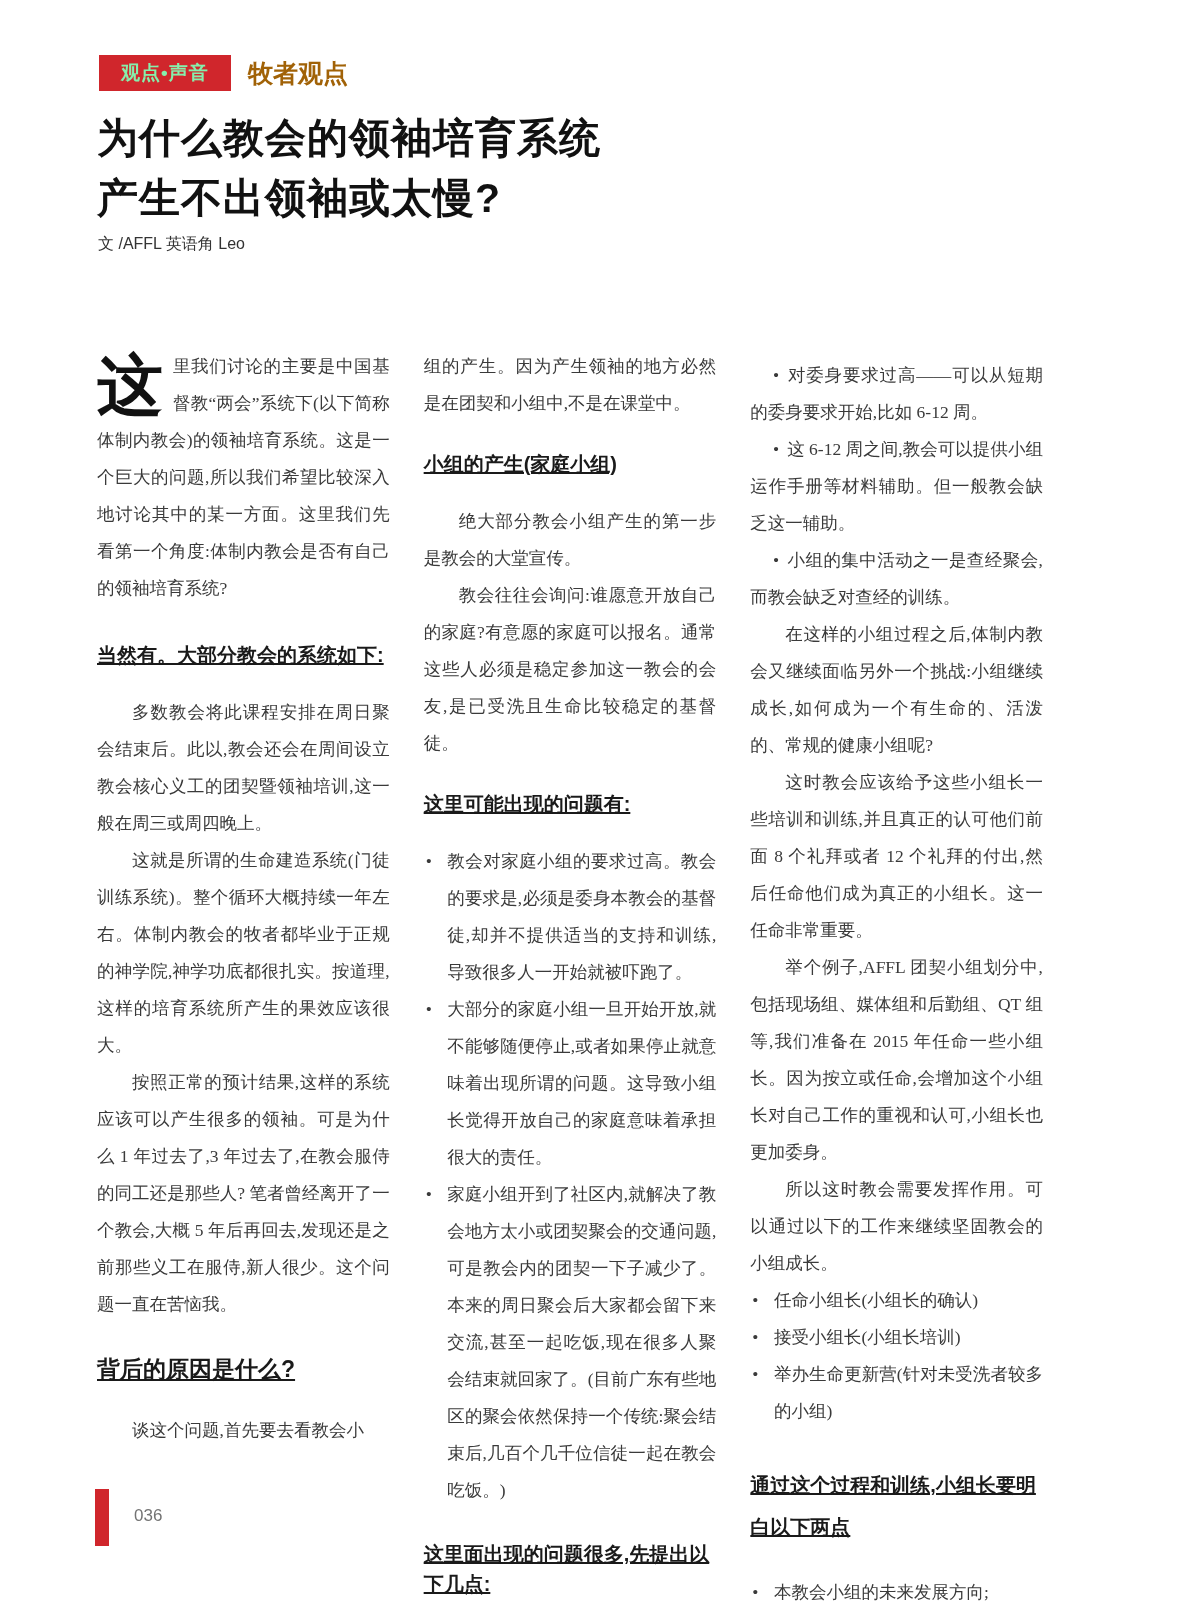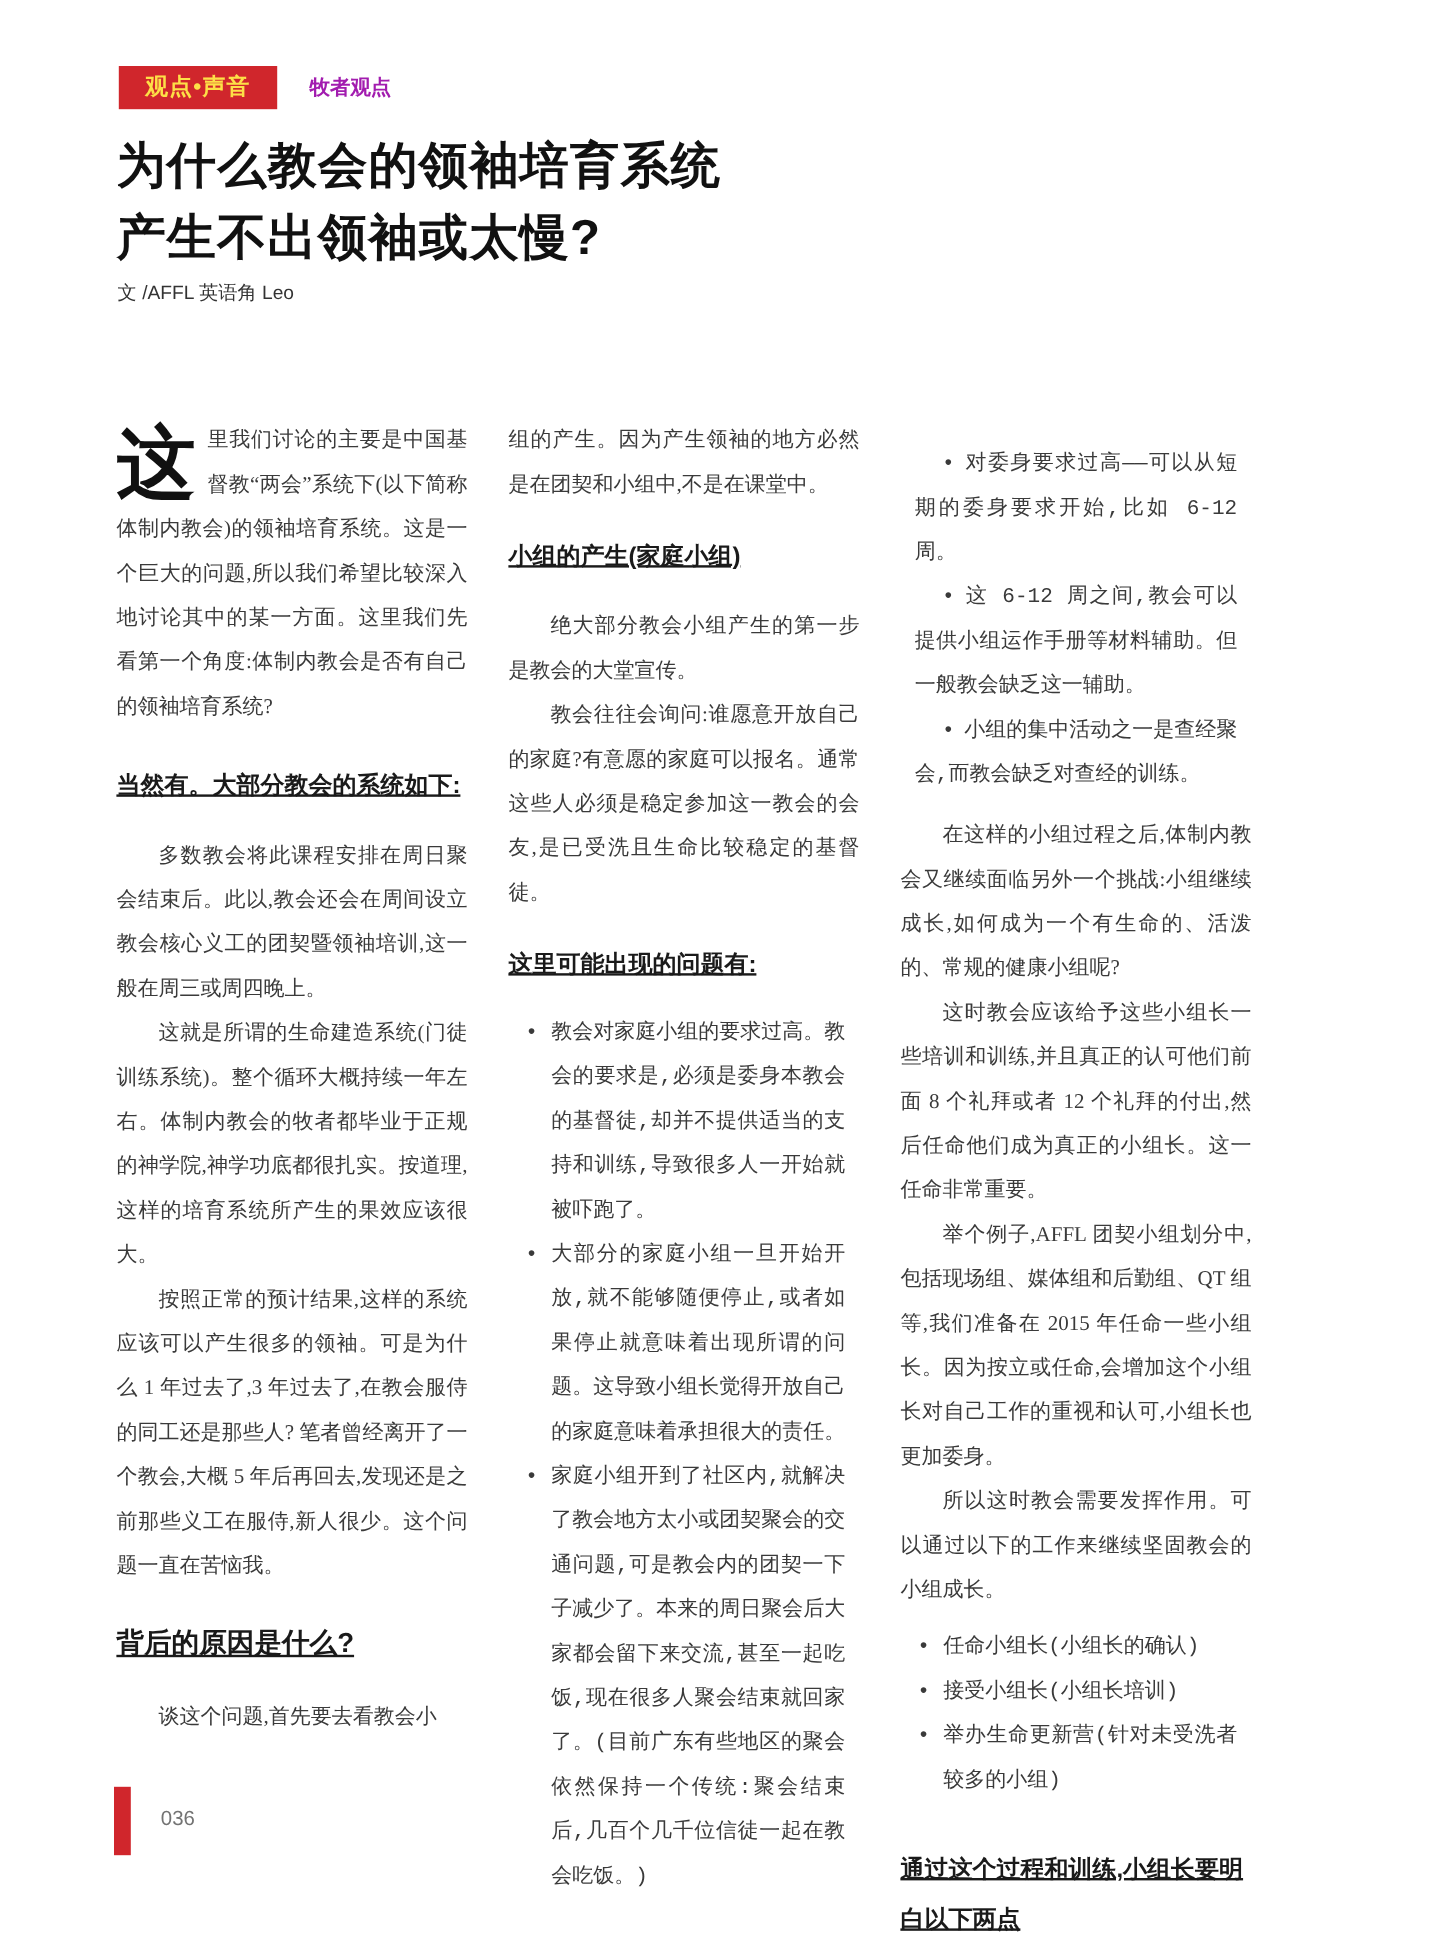--- a/index.html
+++ b/index.html
@@ -15,38 +15,38 @@
     overflow: hidden;
     font-family: "Liberation Serif", "DejaVu Serif", serif;
     color: #333333;
   }
   
   .badge {
     position: absolute;
     left: 99px;
     top: 55px;
     background: #d0262c;
-    color: #fde047;
+    color: #86efac;
     font-family: "Liberation Sans", "DejaVu Sans", sans-serif;
     font-weight: 700;
     font-size: 19px;
     line-height: 36px;
     height: 36px;
     padding: 0 22px;
     letter-spacing: 1px;
   }
   .category {
     position: absolute;
-    left: 258px;
+    left: 248px;
     top: 55px;
     font-family: "Liberation Sans", "DejaVu Sans", sans-serif;
     font-weight: 700;
-    font-size: 17px;
+    font-size: 25px;
     line-height: 36px;
-    color: #a21caf;
+    color: #a16207;
   }
   .title {
     position: absolute;
     left: 97px;
     top: 108px;
     width: 900px;
     font-family: Liberation Sans, sans-serif;
     font-weight: 800;
     font-size: 41px;
     line-height: 60px;
@@ -94,23 +94,22 @@
     font-weight: 700;
     font-size: 20px;
     line-height: 30px;
     color: #1a1a1a;
     margin: 27px 0 24px 0;
     text-align: left;
     text-decoration: underline;
   }
   ul.blist {
     list-style: none;
-    margin: 12px;
+    margin: 0;
     padding: 0;
-    font-family: Liberation Mono, monospace;
   }
   ul.blist li {
     position: relative;
     padding-left: 1.35em;
     margin: 0;
   }
   ul.blist li::before {
     content: "\2022";
     position: absolute;
     left: 2px;

